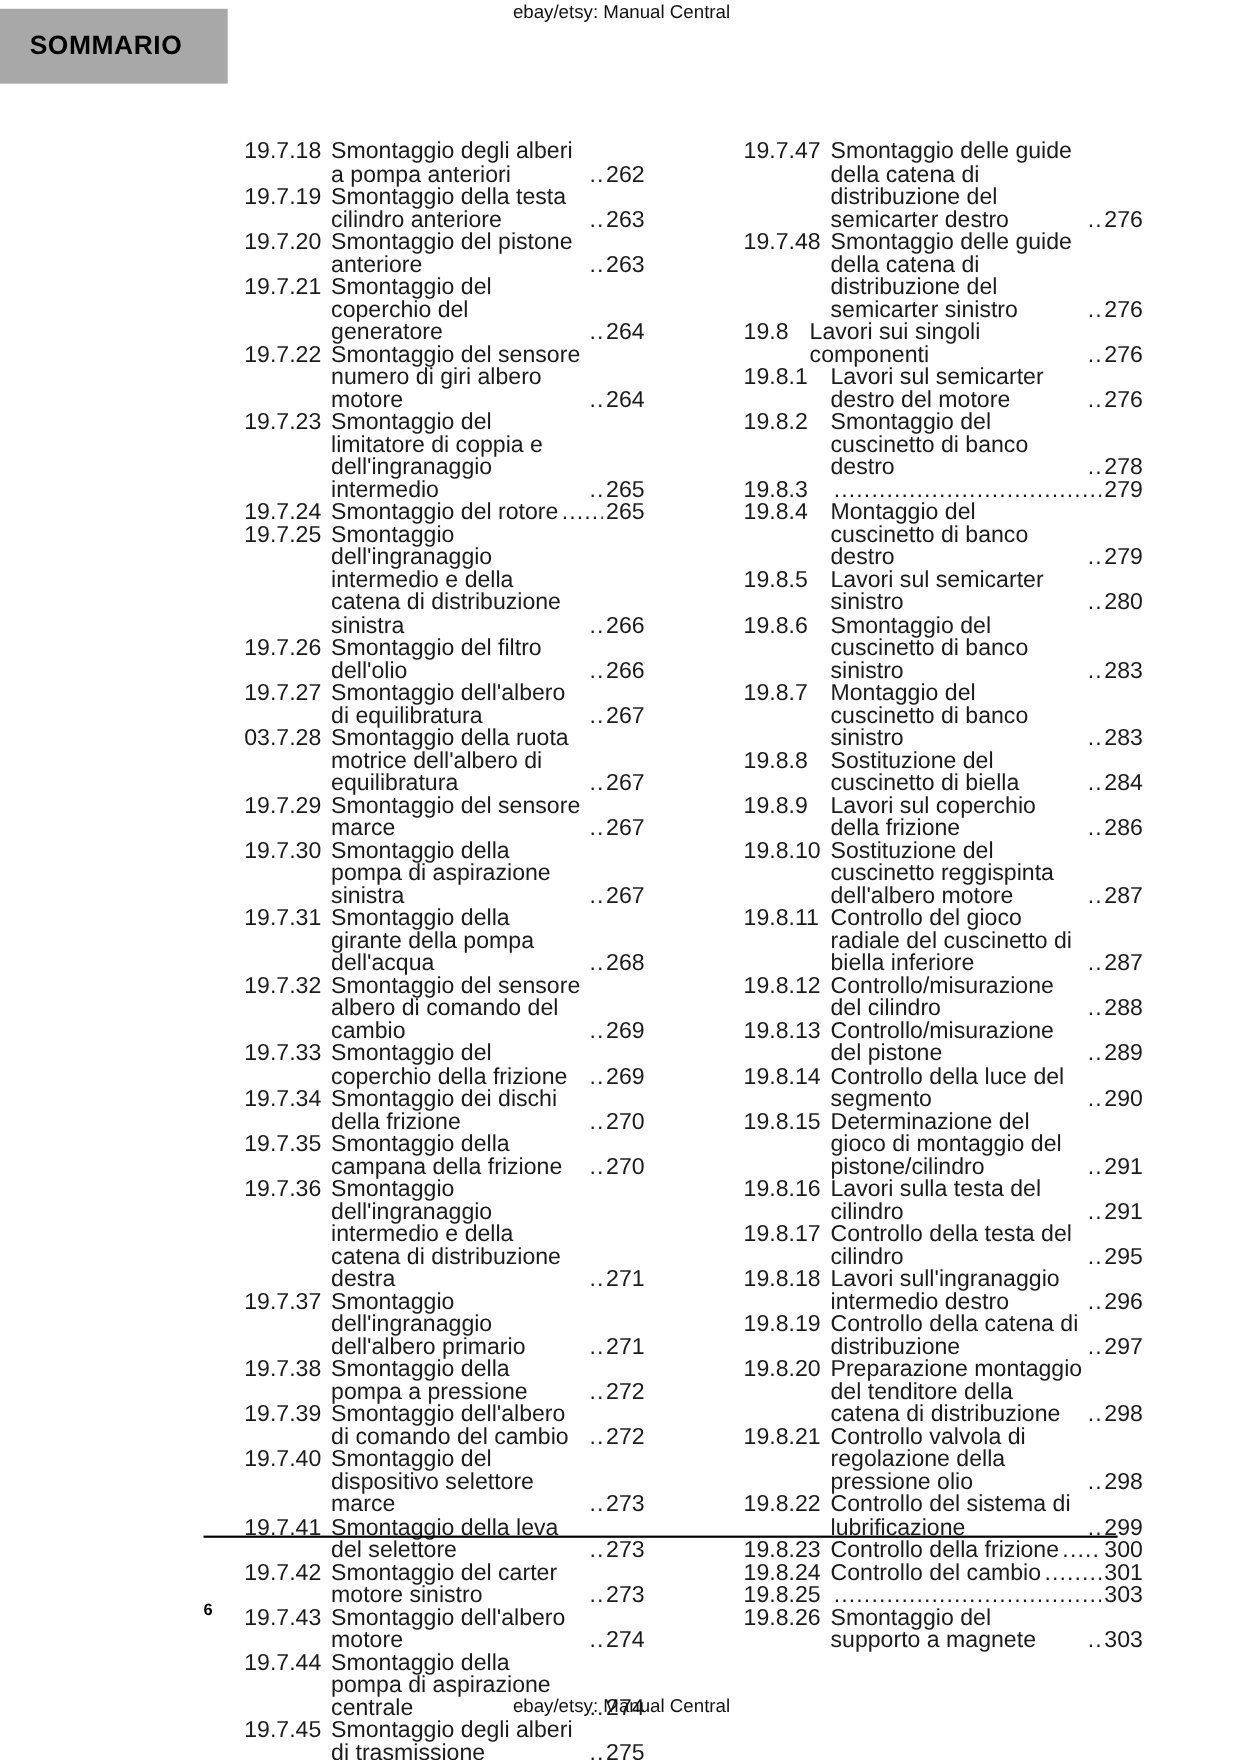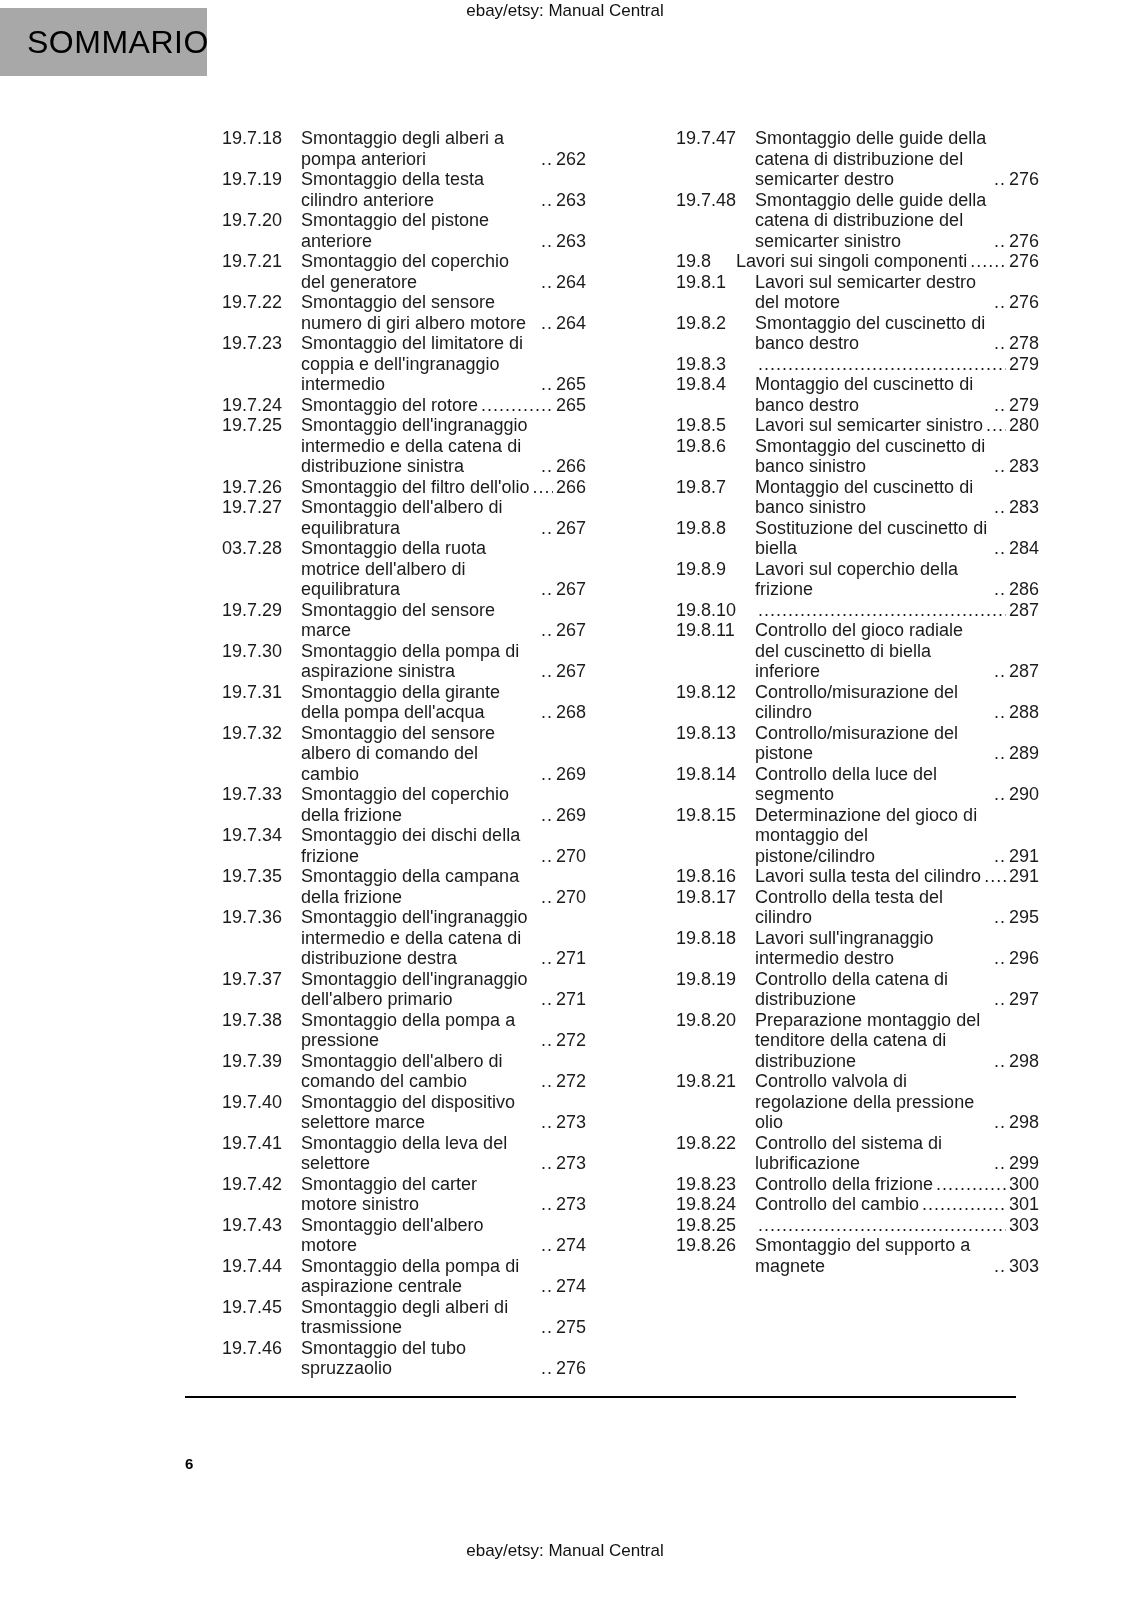--- a/index.html
+++ b/index.html
@@ -23,38 +23,38 @@
   .sommario-box {
     position:absolute;
     left:0; top:8px;
     width:207px; height:68px;
     background:#a8a8a8;
     display:flex;
     align-items:center;
     padding-left:27px;
   }
   .sommario-label {
-    font-size:32px;
-    font-weight:normal;
+    font-size:24px;
+    font-weight:bold;
     color:#000;
     letter-spacing:0.5px;
   }
   .toc-wrap {
     position:absolute;
     left:222px; top:128px;
     width:796px;
     display:flex;
     gap:68px;
     align-items:flex-start;
   }
   .toc-col { width:364px; }
   .toc-col.right { width:363px;margin-left:22px; }
   .toc-entry {
     display:flex;
-    font-size:18px;
+    font-size:21px;
     line-height:20.5px;
     color:#1b1b1b;
   }
   .toc-entry .num {
     width:79px;
     flex-shrink:0;
     align-self:flex-start;
   }
   .toc-entry.section .num { width:60px; }
   .toc-entry .title {
@@ -354,20 +354,21 @@
           <span class="page-num">284</span>
         </div>
         <div class="toc-entry">
           <span class="num">19.8.9</span>
           <span class="title">Lavori sul coperchio della frizione</span>
           <span class="dots"></span>
           <span class="page-num">286</span>
         </div>
         <div class="toc-entry">
           <span class="num">19.8.10</span>
+          <span class="title">Sostituzione del cuscinetto reggispinta dell'albero motore</span>
           <span class="dots"></span>
           <span class="page-num">287</span>
         </div>
         <div class="toc-entry">
           <span class="num">19.8.11</span>
           <span class="title">Controllo del gioco radiale del cuscinetto di biella inferiore</span>
           <span class="dots"></span>
           <span class="page-num">287</span>
         </div>
         <div class="toc-entry">

